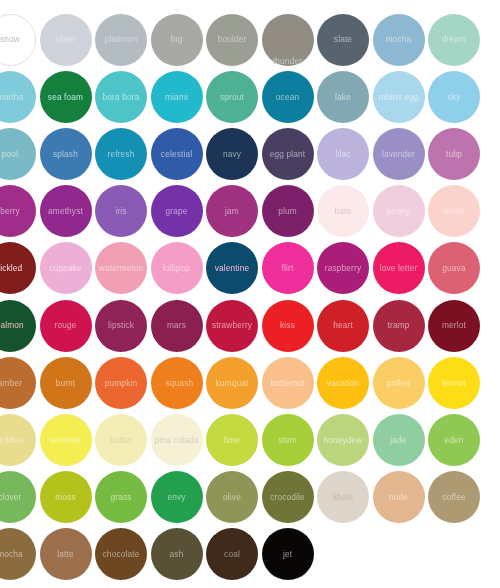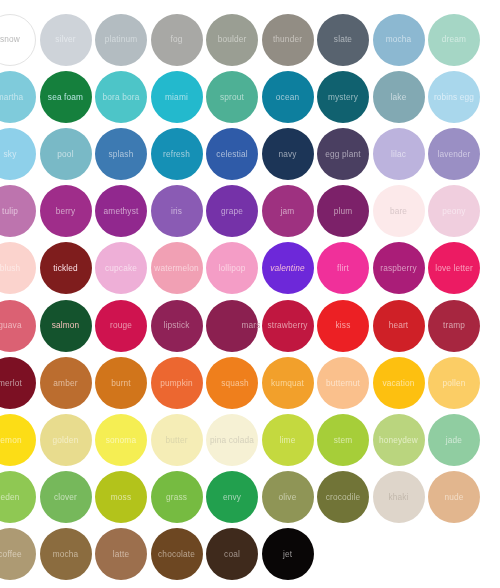--- a/index.html
+++ b/index.html
@@ -71,21 +71,21 @@
       <div class="swatch" style="background: rgb(168, 168, 165);">
         <span class="swatch-label" style="color: rgb(210, 210, 208);">fog</span>
       </div>
     </div>
     <div class="swatch-cell">
       <div class="swatch" style="background: rgb(154, 158, 147);">
         <span class="swatch-label" style="color: rgb(203, 205, 198);">boulder</span>
       </div>
     </div>
     <div class="swatch-cell">
-      <div class="swatch" style="background: rgb(146, 141, 132);">
+      <div class="swatch" style="background: rgb(146, 141, 132); align-items: flex-end;">
         <span class="swatch-label" style="color: rgb(199, 195, 189);">thunder</span>
       </div>
     </div>
     <div class="swatch-cell">
       <div class="swatch" style="background: rgb(88, 99, 111);">
         <span class="swatch-label" style="color: rgb(176, 183, 189);">slate</span>
       </div>
     </div>
     <div class="swatch-cell">
       <div class="swatch" style="background: rgb(140, 184, 209);">
@@ -121,25 +121,20 @@
       <div class="swatch" style="background: rgb(78, 176, 149);">
         <span class="swatch-label" style="color: rgb(180, 221, 209);">sprout</span>
       </div>
     </div>
     <div class="swatch-cell">
       <div class="swatch" style="background: rgb(13, 127, 158);">
         <span class="swatch-label" style="color: rgb(160, 200, 214);">ocean</span>
       </div>
     </div>
     <div class="swatch-cell">
-      <div class="swatch" style="background: rgb(16, 97, 111);">
-        <span class="swatch-label" style="color: rgb(152, 187, 194);">mystery</span>
-      </div>
-    </div>
-    <div class="swatch-cell">
       <div class="swatch" style="background: rgb(130, 169, 179);">
         <span class="swatch-label" style="color: rgb(203, 219, 224);">lake</span>
       </div>
     </div>
     <div class="swatch-cell">
       <div class="swatch" style="background: rgb(169, 215, 236);">
         <span class="swatch-label" style="color: rgb(220, 238, 248);">robins egg</span>
       </div>
     </div>
     <div class="swatch-cell">
@@ -251,21 +246,21 @@
       <div class="swatch" style="background: rgb(241, 160, 180);">
         <span class="swatch-label" style="color: rgb(249, 211, 220);">watermelon</span>
       </div>
     </div>
     <div class="swatch-cell">
       <div class="swatch" style="background: rgb(244, 157, 198);">
         <span class="swatch-label" style="color: rgb(251, 210, 227);">lollipop</span>
       </div>
     </div>
     <div class="swatch-cell">
-      <div class="swatch" style="background: #6d28d9; font-style: italic;">
+      <div class="swatch" style="background: #0c4a6e;">
         <span class="swatch-label" style="color: rgb(246, 191, 219);">valentine</span>
       </div>
     </div>
     <div class="swatch-cell">
       <div class="swatch" style="background: rgb(240, 48, 154);">
         <span class="swatch-label" style="color: rgb(249, 166, 210);">flirt</span>
       </div>
     </div>
     <div class="swatch-cell">
       <div class="swatch" style="background: rgb(170, 29, 120);">
@@ -292,21 +287,21 @@
         <span class="swatch-label" style="color: rgb(234, 156, 177); text-align: center;">rouge</span>
       </div>
     </div>
     <div class="swatch-cell">
       <div class="swatch" style="background: rgb(143, 34, 87);">
         <span class="swatch-label" style="color: rgb(205, 157, 176);">lipstick</span>
       </div>
     </div>
     <div class="swatch-cell">
       <div class="swatch" style="background: rgb(139, 32, 80);">
-        <span class="swatch-label" style="color: rgb(203, 156, 172); padding-left: 38px;">mars</span>
+        <span class="swatch-label" style="color: rgb(203, 156, 172);">mars</span>
       </div>
     </div>
     <div class="swatch-cell">
       <div class="swatch" style="background: rgb(192, 23, 64);">
         <span class="swatch-label" style="color: rgb(229, 157, 170);">strawberry</span>
       </div>
     </div>
     <div class="swatch-cell">
       <div class="swatch" style="background: rgb(236, 32, 36);">
         <span class="swatch-label" style="color: rgb(248, 163, 165);">kiss</span>
@@ -468,20 +463,25 @@
       </div>
     </div>
     <div class="swatch-cell">
       <div class="swatch" style="background: rgb(156, 111, 77);">
         <span class="swatch-label" style="color: rgb(208, 184, 165);">latte</span>
       </div>
     </div>
     <div class="swatch-cell">
       <div class="swatch" style="background: rgb(109, 71, 34);">
         <span class="swatch-label" style="color: rgb(185, 164, 143);">chocolate</span>
+      </div>
+    </div>
+    <div class="swatch-cell">
+      <div class="swatch" style="background: rgb(88, 81, 53);">
+        <span class="swatch-label" style="color: rgb(174, 168, 154);">ash</span>
       </div>
     </div>
     <div class="swatch-cell">
       <div class="swatch" style="background: rgb(63, 42, 28);">
         <span class="swatch-label" style="color: rgb(162, 148, 140);">coal</span>
       </div>
     </div>
     <div class="swatch-cell">
       <div class="swatch" style="background: rgb(9, 6, 6);">
         <span class="swatch-label" style="color: rgb(154, 151, 151);">jet</span>

